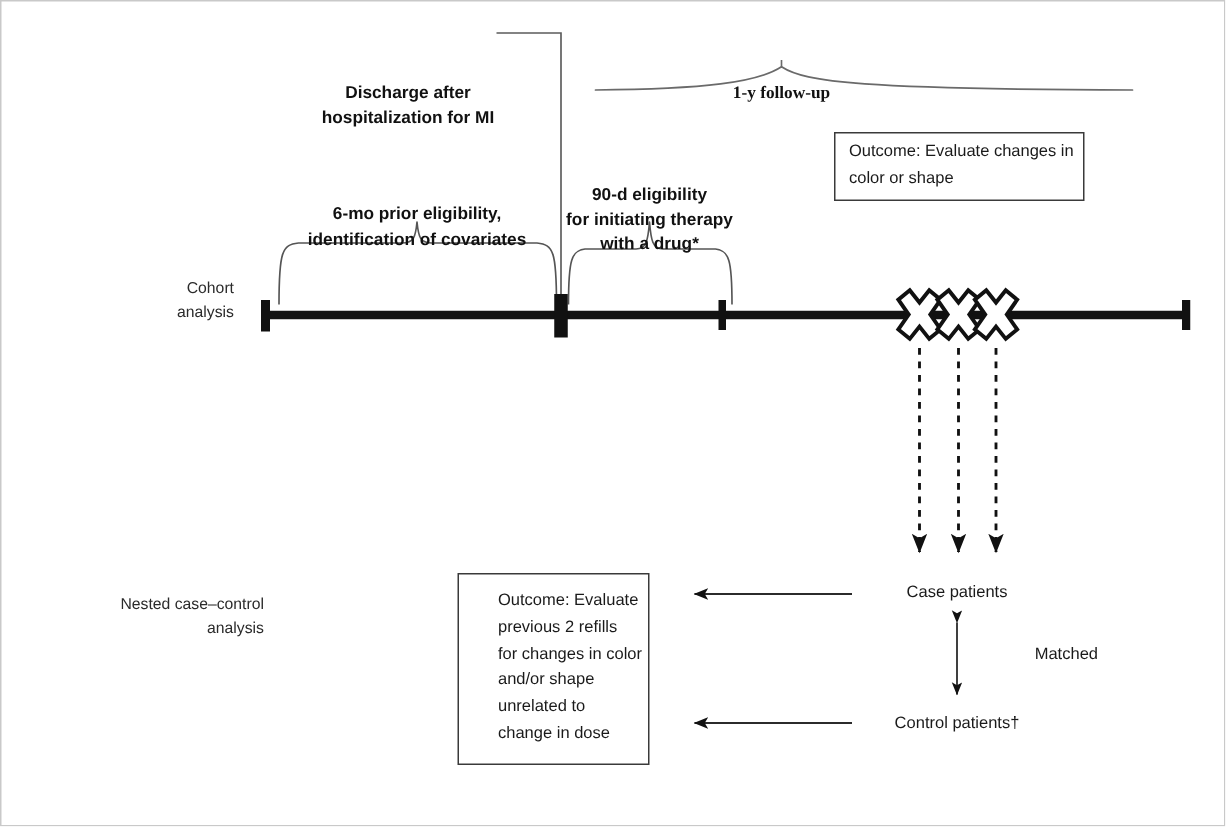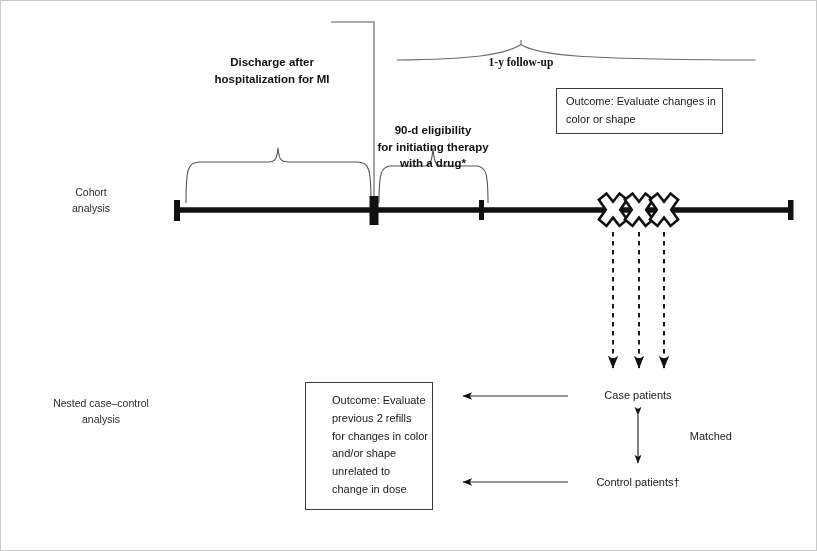--- a/index.html
+++ b/index.html
@@ -34,21 +34,21 @@
   .bold-lbl {
     font-weight: bold;
     font-size: 11.5px;
     text-align: center;
     color: #111111;
     margin-top: 43px;
   }
   .side-lbl {
     font-size: 10.5px;
     color: #2b2b2b;
-    text-align: center;
+    text-align: right;
     line-height: 1.5;
   }
   .plain-lbl {
     font-size: 11px;
     color: #1a1a1a;
     text-align: center;
   }
   .box {
     position: absolute;
     border: 1.2px solid #3a3a3a;
@@ -158,20 +158,22 @@
     <g>
       <line x1="638" y1="415" x2="638" y2="463" stroke="#2b2b2b" stroke-width="1.2" marker-start="url(#arrowUpDown)" marker-end="url(#arrowUpDown)"></line>
     </g>
   </svg>
 
   <div class="lbl bold-lbl" style="left:212px; top:11px; width:120px; text-align:center;">Discharge after
 hospitalization for MI</div>
 
   <div class="lbl bold-lbl" style="left:461px; top:11px; width:120px; text-align:center;font-family:Liberation Serif, serif;">1-y follow-up</div>
 
+  <div class="lbl bold-lbl" style="left:178px; top:92px; width:200px; text-align:center;">6-mo prior eligibility,
+identification of covariates</div>
 
   <div class="lbl bold-lbl" style="left:376px; top:79px; width:114px; text-align:center;">90-d eligibility
 for initiating therapy
 with a drug*</div>
 
   <div class="box" style="left:556px; top:88px; width:167px; height:46px;"></div>
   <div class="box-text" style="left:566px; top:93px; width:152px;">Outcome: Evaluate changes in
 color or shape</div>
 
   <div class="lbl side-lbl" style="left:26px; top:185px; width:130px;">Cohort

